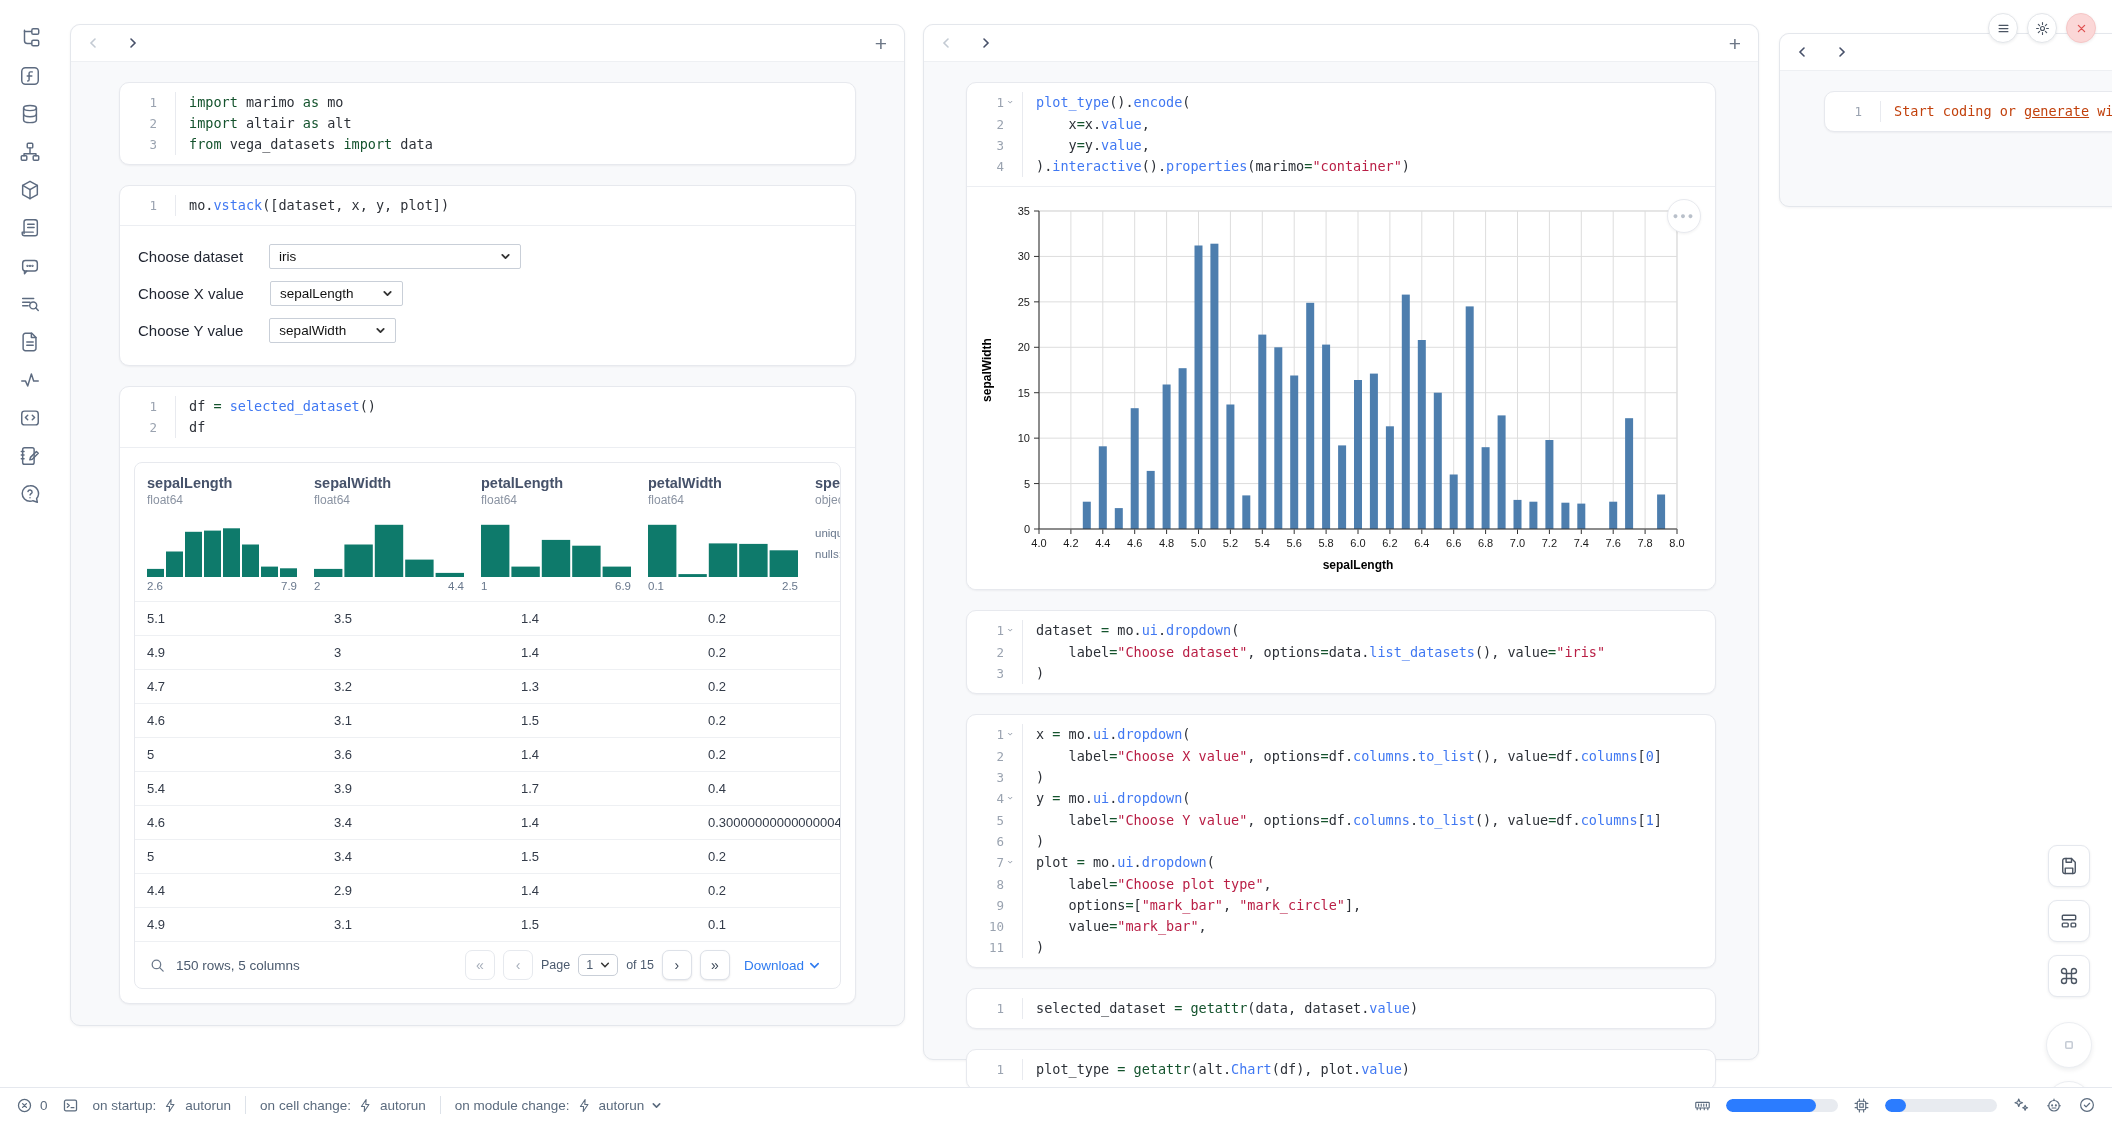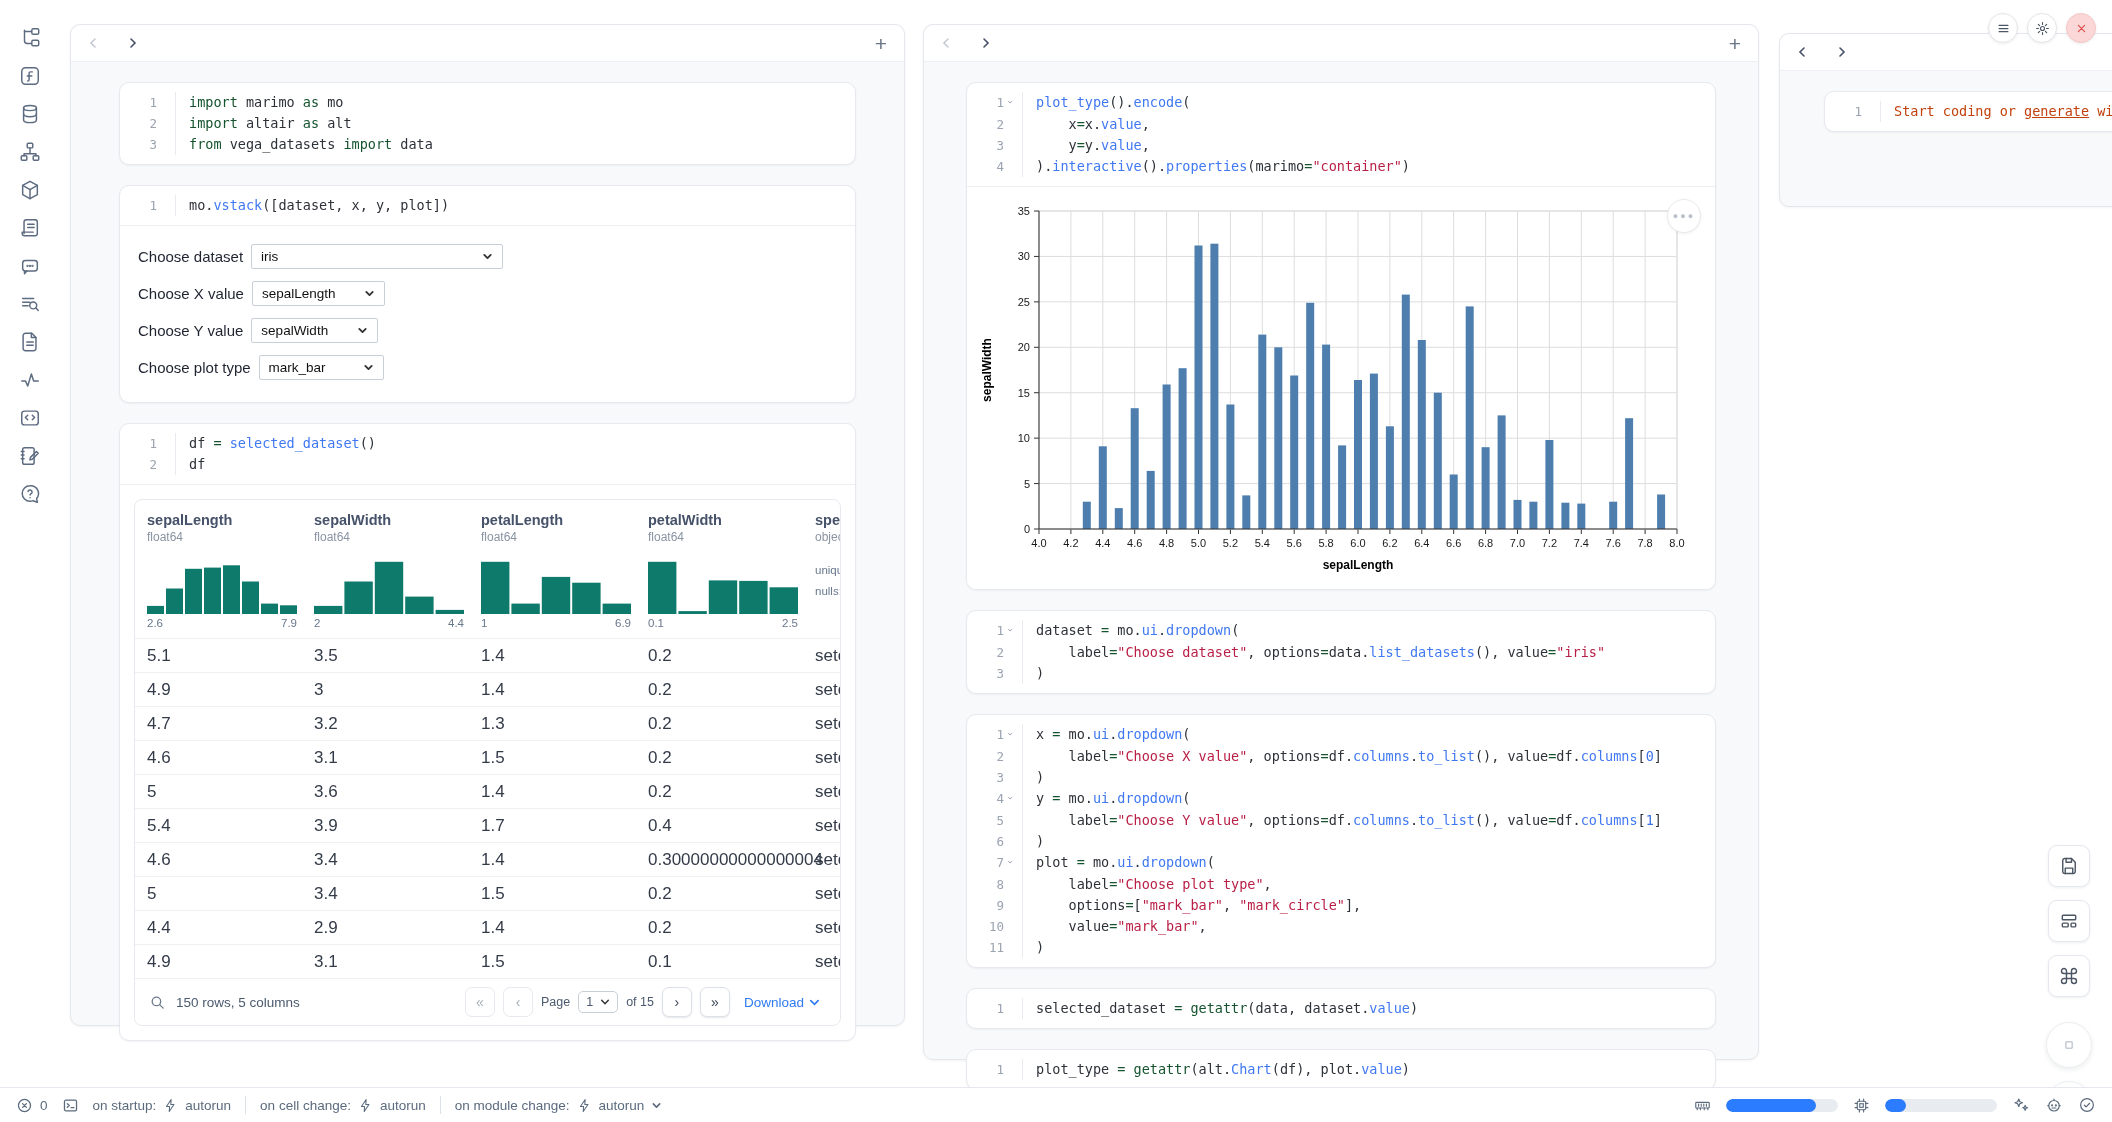--- a/index.html
+++ b/index.html
@@ -33,33 +33,33 @@
   .code-body{border-left:1px solid #e8eaef;padding-left:13px;white-space:pre;flex:1;color:#2d3138;}
   .tk-kw{color:#14532d;}
   .tk-fn{color:#4078f2;}
   .tk-st{color:#b91e45;}
   .tk-num{color:#3b72e8;}
   .tk-ph{color:#c2410c;}
   .tk-phu{text-decoration:underline;}
   .output{border-top:1px solid #eceef2;}
   
   .controls{padding:12px 18px 16px;}
-  .ctl-row{display:flex;align-items:center;gap:8px;height:37px;font-size:15px;color:#1f2430;}
+  .ctl-row{display:flex;align-items:center;gap:26px;height:37px;font-size:15px;color:#1f2430;}
   .selectbox{display:inline-flex;align-items:center;justify-content:space-between;border:1px solid #c9cfd8;border-radius:2px;background:#fff;padding:4px 9px;font-size:13.5px;color:#111;cursor:pointer;gap:10px;}
   .selectbox svg{width:11px;height:11px;color:#333;flex:0 0 auto;}
   
   .dataframe{margin:14px;border:1px solid #e7e9ee;border-radius:8px;background:#fff;overflow:hidden;}
   .thead{display:flex;padding:12px 0 0 12px;}
   .thcol{width:167px;flex:0 0 167px;cursor:pointer;}
   .th-name{font-size:14.5px;font-weight:700;color:#46526a;}
   .th-type{font-size:12px;color:#8a93a2;margin-top:2px;}
   .th-hist{margin-top:12px;display:block;}
   .th-range{display:flex;justify-content:space-between;width:150px;color:#68778c;font-size:11.5px;margin:3px 0 9px;}
   .th-meta{font-size:11.5px;color:#68778c;line-height:1.8;margin-top:16px;}
-  .trow{display:flex;height:33px;align-items:center;border-top:1px solid #eef0f3;padding-left:12px;font-size:17px;color:#333b49;}
+  .trow{display:flex;height:33px;align-items:center;border-top:1px solid #eef0f3;padding-left:12px;font-size:13px;color:#333b49;gap:20px;}
   .tcell{width:167px;flex:0 0 167px;white-space:nowrap;}
   .tfoot{display:flex;align-items:center;border-top:1px solid #eef0f3;height:46px;padding:0 14px;gap:10px;font-size:13.5px;color:#4b5a6e;}
   .tfoot .search-btn{background:none;border:none;color:#6d7a8c;padding:0;display:flex;cursor:pointer;}
   .pager{margin-left:auto;display:flex;align-items:center;gap:8px;}
   .pgbtn{width:30px;height:30px;border:1px solid #e6e9ee;border-radius:7px;background:#fff;display:flex;align-items:center;justify-content:center;color:#a6aeba;font-size:14px;cursor:pointer;padding:0;}
   .pgbtn.on{color:#3a4656;box-shadow:0 1px 2px rgba(16,24,40,.1);border-color:#dde1e8;}
   .page-lbl{font-size:12.5px;color:#4b5a6e;}
   .page-select{border:1px solid #c9cfd8;border-radius:5px;padding:3px 7px;display:inline-flex;align-items:center;gap:7px;font-size:12.5px;background:#fff;cursor:pointer;}
   .page-select svg{width:10px;height:10px;color:#333;}
   .download{color:#2f7bf0;display:inline-flex;align-items:center;gap:5px;background:none;border:none;font-size:13.5px;cursor:pointer;}
@@ -260,29 +260,20 @@
               <span>sepalLength</span>
               <svg viewBox="0 0 12 12" fill="none" stroke="currentColor" stroke-width="2" stroke-linecap="round" stroke-linejoin="round">
                 <path d="M2.5 4.2L6 7.8l3.5-3.6"></path>
               </svg>
             </span>
           </div>
           <div class="ctl-row">
             <span>Choose Y value</span>
             <span class="selectbox" style="width: 107px;">
               <span>sepalWidth</span>
-              <svg viewBox="0 0 12 12" fill="none" stroke="currentColor" stroke-width="2" stroke-linecap="round" stroke-linejoin="round">
-                <path d="M2.5 4.2L6 7.8l3.5-3.6"></path>
-              </svg>
-            </span>
-          </div>
-          <div class="ctl-row">
-            <span>Choose plot type</span>
-            <span class="selectbox" style="width: 105px;">
-              <span>mark_bar</span>
               <svg viewBox="0 0 12 12" fill="none" stroke="currentColor" stroke-width="2" stroke-linecap="round" stroke-linejoin="round">
                 <path d="M2.5 4.2L6 7.8l3.5-3.6"></path>
               </svg>
             </span>
           </div>
         </div>
     </div>
     <div class="cell">
       <div class="codearea">
           <div class="code-line">

